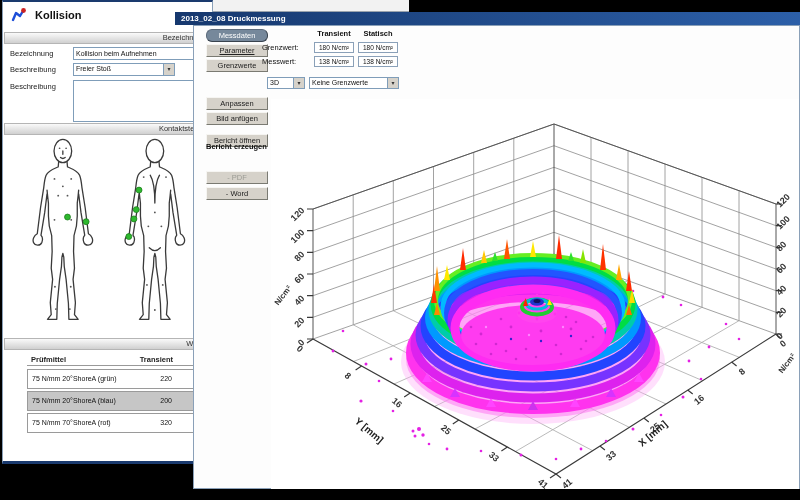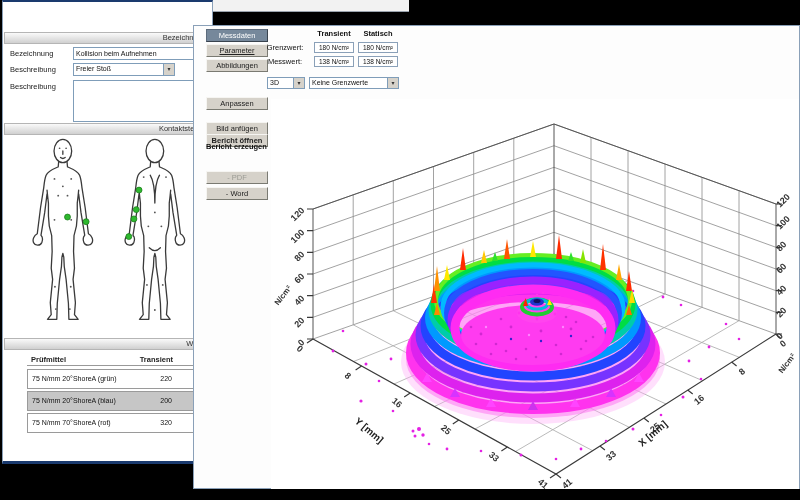--- a/index.html
+++ b/index.html
@@ -40,35 +40,42 @@
             line-height:13px;padding-left:6px;box-sizing:border-box;}
   .rw-body{position:absolute;left:193px;top:25px;width:607px;height:464px;background:#fdfdfd;
            border:1px solid #8aa0b8;box-sizing:border-box;z-index:2;}
   .btn{position:absolute;width:62px;height:13px;background:#d6d2ca;border:1px solid;
        border-color:#f6f5f2 #7a7a72 #7a7a72 #f6f5f2;font-size:7.5px;line-height:11px;color:#222;
        text-align:center;box-sizing:border-box;overflow:hidden;white-space:nowrap;}
   .btn.sel{background:#76889b;color:#fff;border-color:#5c6b7c #39434e #39434e #5c6b7c;}
   .btn.dis{color:#9b9b94;}
   .btnlabel{position:absolute;width:66px;font-size:7.5px;font-weight:bold;color:#111;}
   .colhead{position:absolute;font-size:7.5px;font-weight:bold;color:#111;width:44px;text-align:center;}
-  .vlabel{position:absolute;font-size:7.5px;color:#111;width:46px;text-align:center;}
+  .vlabel{position:absolute;font-size:7.5px;color:#111;width:46px;text-align:left;}
   .vbox{position:absolute;width:40px;height:11px;background:#fff;border:1px solid #8aa0b8;
         font-size:6.5px;line-height:10px;text-align:center;color:#111;box-sizing:border-box;}
   .tick{font-family:"Liberation Sans",sans-serif;font-size:9px;font-weight:bold;fill:#333;}
   .alabel{font-family:"Liberation Sans",sans-serif;font-size:10px;font-weight:bold;fill:#222;}
   .zlabel{font-family:"Liberation Sans",sans-serif;font-size:8px;font-weight:bold;fill:#333;}
 </style>
 </head>
 <body>
 
 <div class="page">
 
   <div class="back-sliver"></div>
 
   <div class="win-left">
+    <div class="lw-title">
+      <svg class="appicon" viewBox="0 0 16 16">
+        <path d="M2,13 L5,6 L9,9 L12,4" fill="none" stroke="#1d4ed8" stroke-width="2.4" stroke-linecap="round" stroke-linejoin="round"></path>
+        <circle cx="12.5" cy="3.5" r="2.4" fill="#cc2222"></circle>
+      </svg>
+      <span class="ttl">Kollision</span>
+    </div>
 
     <div class="secbar" style="top:30px;">Bezeichnung</div>
 
     <div class="flabel" style="top:47px;">Bezeichnung</div>
     <div class="inp" style="left:70px;top:45px;width:124px;">Kollision beim Aufnehmen</div>
 
     <div class="flabel" style="top:63px;">Beschreibung</div>
     <div class="combo" style="left:70px;top:61px;width:102px;">
       <span>Freier Stoß</span>
       <span class="arr">▾</span>
@@ -147,28 +154,29 @@
     <div class="tblrow sel" style="top:389px;">
       <span class="nm">75 N/mm 20°ShoreA (blau)</span>
       <span class="tv">200</span>
     </div>
     <div class="tblrow" style="top:411px;">
       <span class="nm">75 N/mm 70°ShoreA (rot)</span>
       <span class="tv">320</span>
     </div>
   </div>
 
+  <div class="rw-title">2013_02_08 Druckmessung</div>
   <div class="rw-body">
 
-    <div class="btn sel" style="left:12px;top:3px;">Messdaten</div>
+    <div class="btn sel" style="left:12px;top:3px;border-radius:6px;">Messdaten</div>
     <div class="btn" style="left:12px;top:18px;text-decoration:underline;">Parameter</div>
-    <div class="btn" style="left:12px;top:33px;">Abbildungen</div>
+    <div class="btn" style="left:12px;top:33px;">Grenzwerte</div>
     <div class="btn" style="left:12px;top:71px;">Anpassen</div>
-    <div class="btn" style="left:12px;top:96px;">Bild anfügen</div>
-    <div class="btn" style="left:12px;top:108px;font-weight:bold;">Bericht öffnen</div>
+    <div class="btn" style="left:12px;top:86px;">Bild anfügen</div>
+    <div class="btn" style="left:12px;top:108px;">Bericht öffnen</div>
     <div class="btnlabel" style="left:12px;top:116px;">Bericht erzeugen</div>
     <div class="btn dis" style="left:12px;top:145px;">- PDF</div>
     <div class="btn" style="left:12px;top:161px;">- Word</div>
 
     <div class="colhead" style="left:118px;top:3px;">Transient</div>
     <div class="colhead" style="left:162px;top:3px;">Statisch</div>
 
     <div class="vlabel" style="left:68px;top:17px;">Grenzwert:</div>
     <div class="vbox" style="left:120px;top:16px;">180 N/cm²</div>
     <div class="vbox" style="left:164px;top:16px;">180 N/cm²</div>

